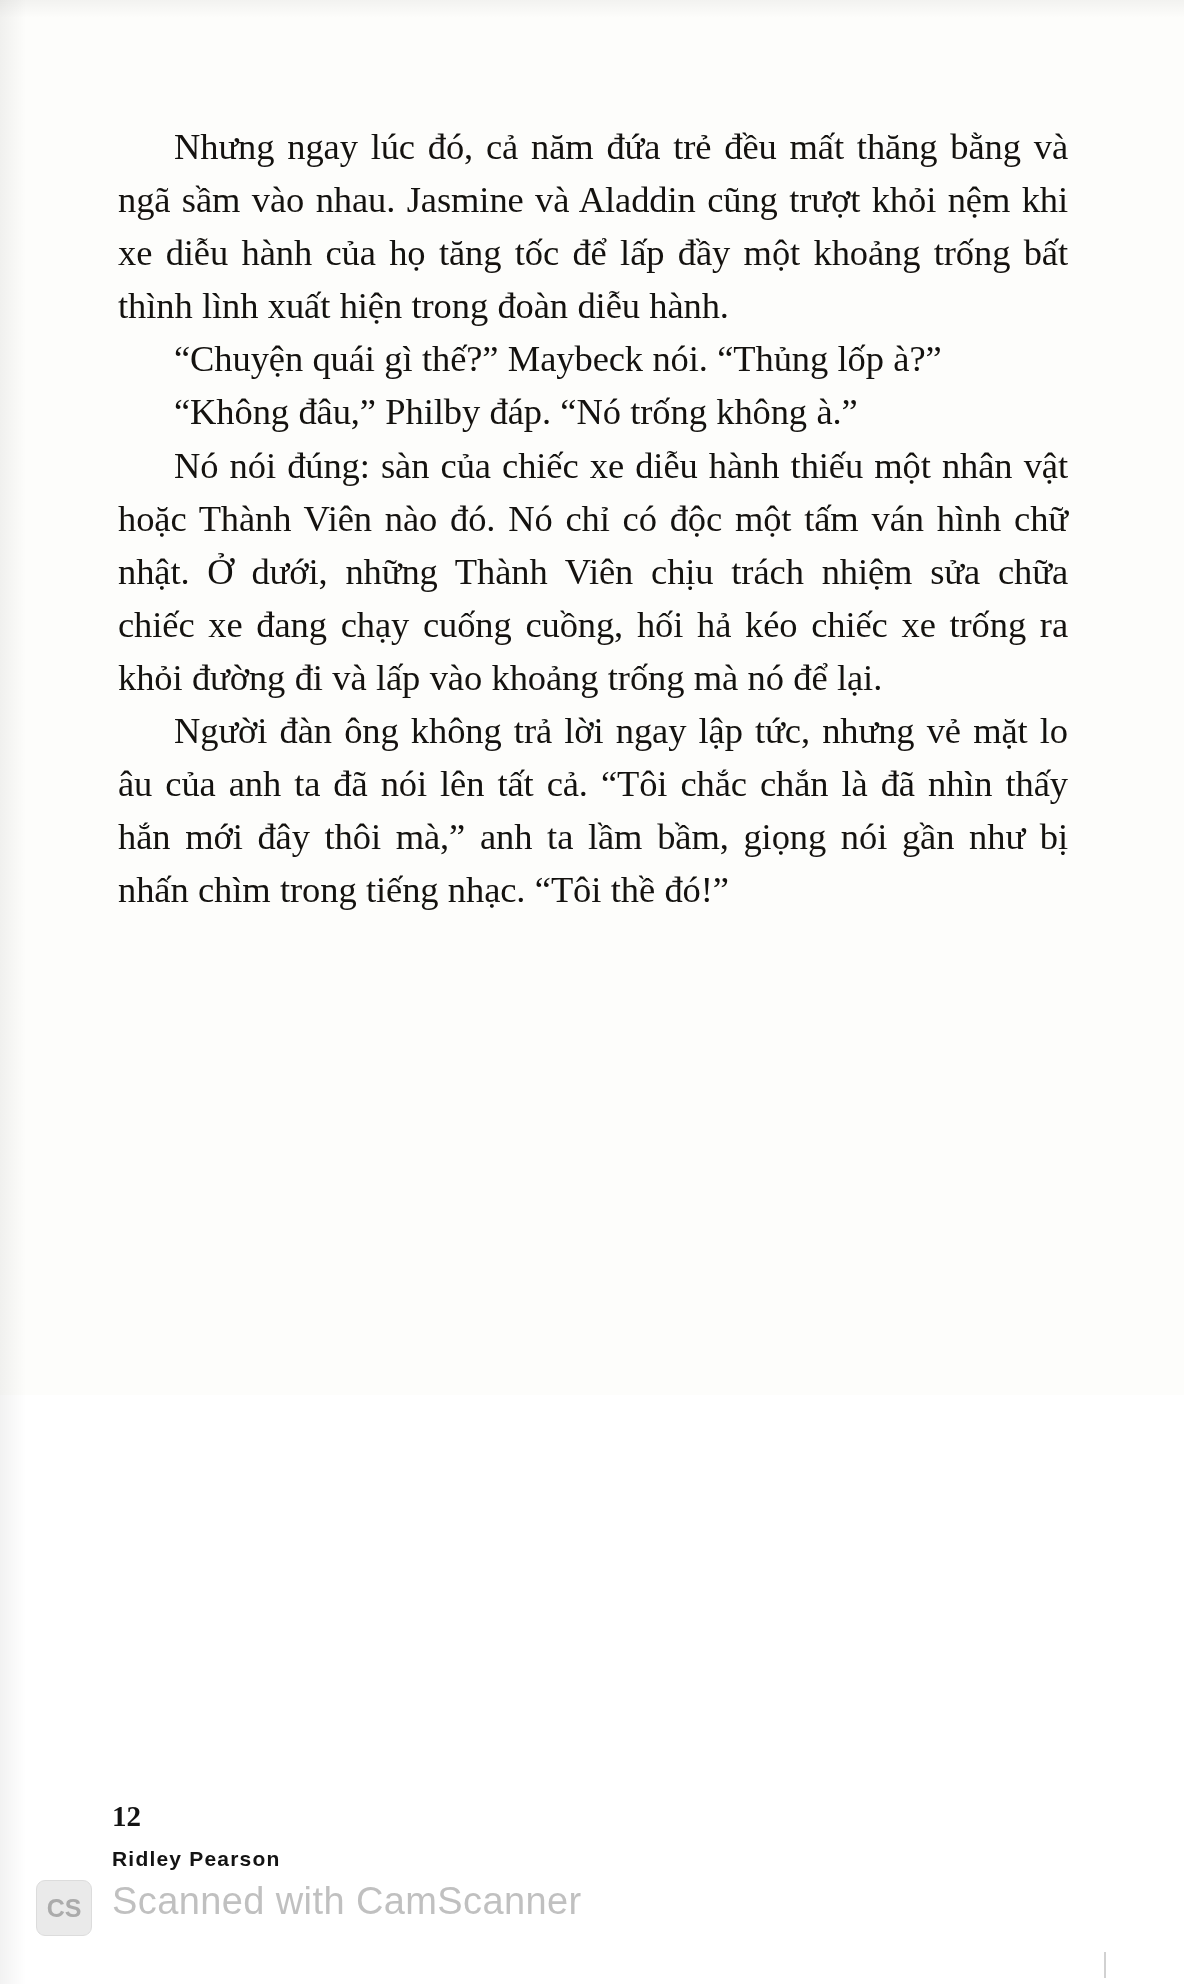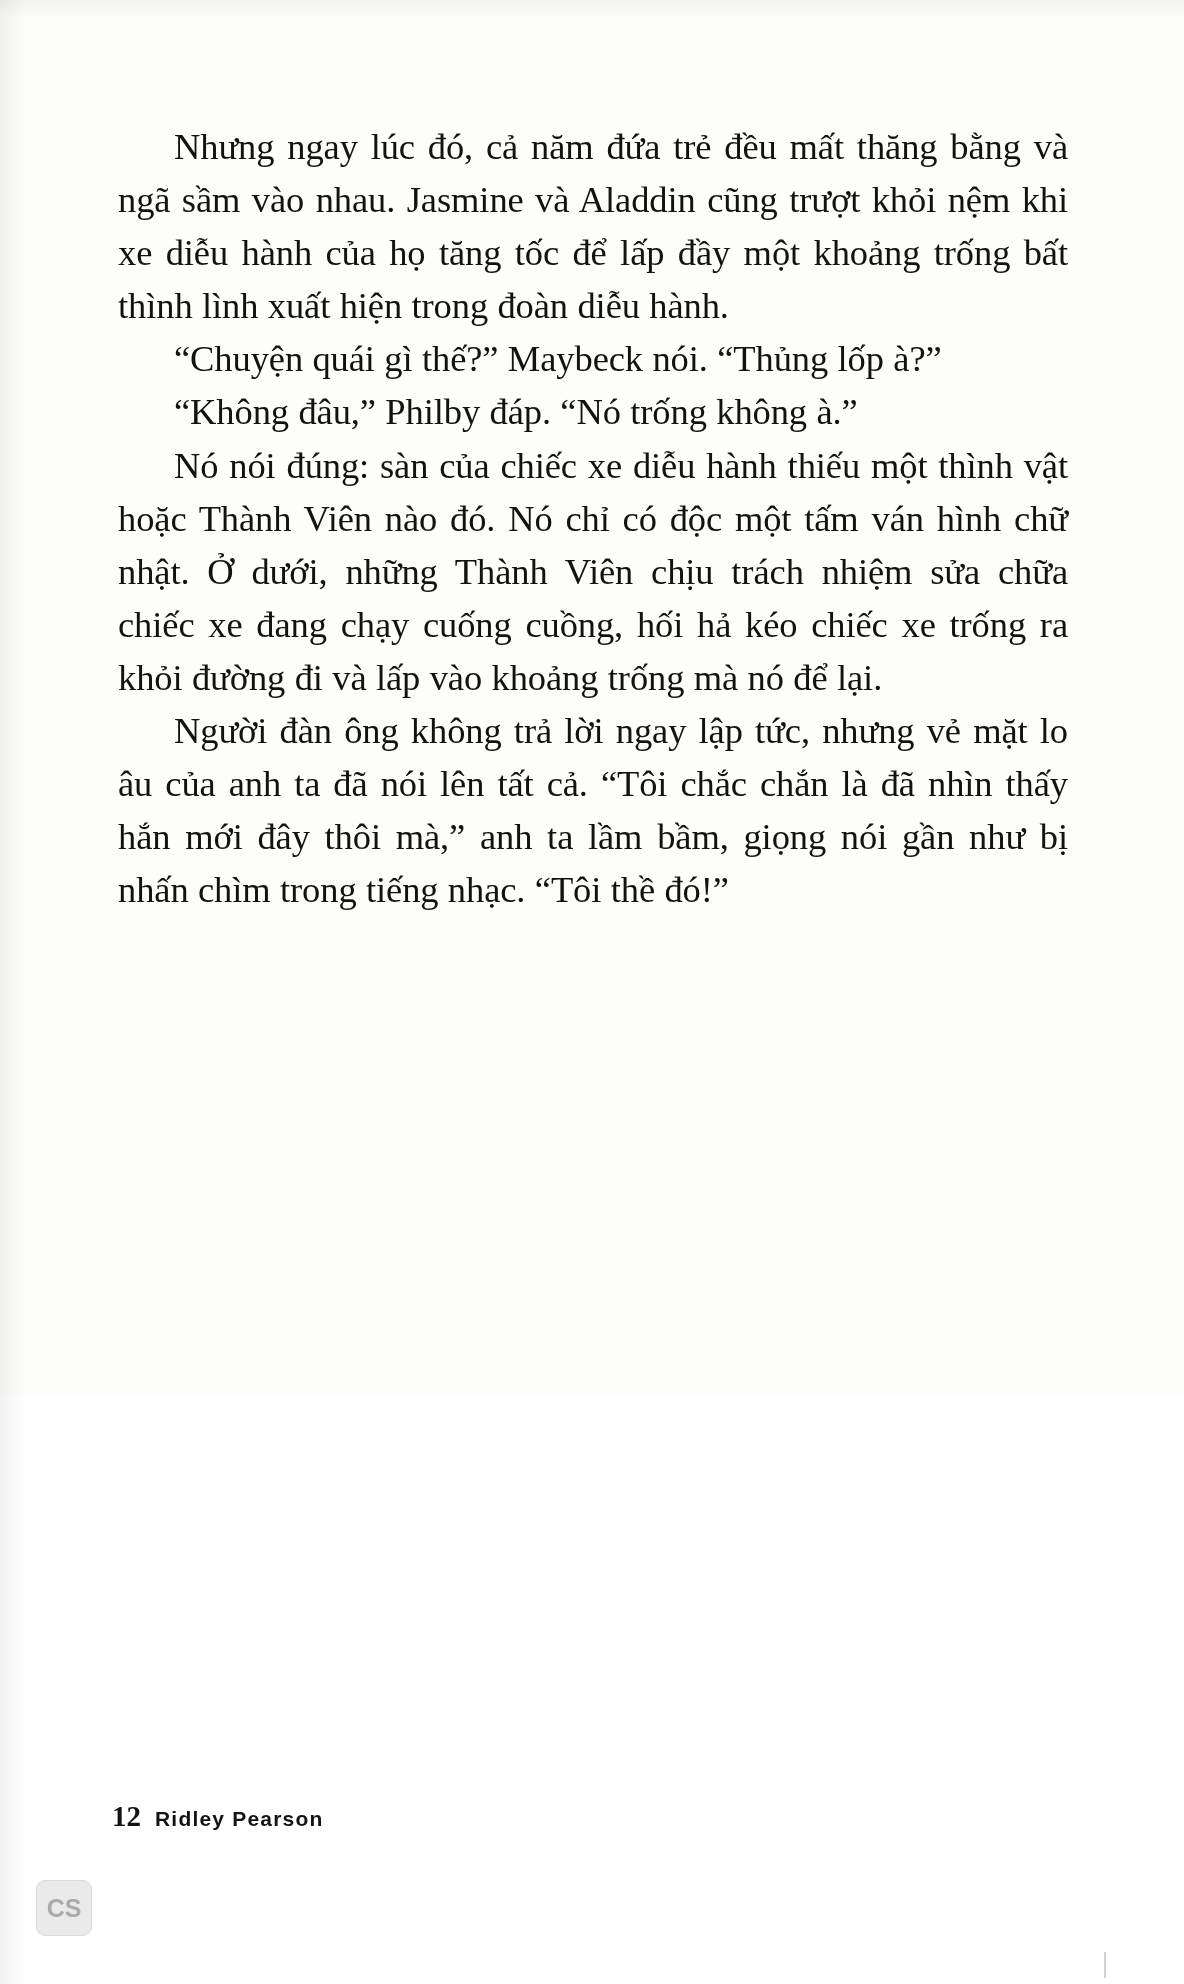--- a/index.html
+++ b/index.html
@@ -48,20 +48,21 @@
   }
 
   .footer {
     position: absolute;
     left: 112px;
     top: 1800px;
     width: 600px;
     display: flex;
     align-items: baseline;
     gap: 14px;
+    flex-direction: column;
   }
   .folio {
     font-size: 29px;
     font-weight: bold;
     font-family: "Liberation Serif", serif;
     color: #131313;
     letter-spacing: 0px;
   }
   .runhead {
     font-size: 21px;
@@ -129,27 +130,28 @@
 
 <div class="page">
 
   <div class="edge-shadow-top"></div>
   <div class="edge-shadow-left"></div>
 
   <div class="text-column">
     <p class="para">Nhưng ngay lúc đó, cả năm đứa trẻ đều mất thăng bằng và ngã sầm vào nhau. Jasmine và Aladdin cũng trượt khỏi nệm khi xe diễu hành của họ tăng tốc để lấp đầy một khoảng trống bất thình lình xuất hiện trong đoàn diễu hành.</p>
     <p class="para">“Chuyện quái gì thế?” Maybeck nói. “Thủng lốp à?”</p>
     <p class="para">“Không đâu,” Philby đáp. “Nó trống không à.”</p>
-    <p class="para">Nó nói đúng: sàn của chiếc xe diễu hành thiếu một thình vật hoặc Thành Viên nào đó. Nó chỉ có độc một tấm ván hình chữ nhật. Ở dưới, những Thành Viên chịu trách nhiệm sửa chữa chiếc xe đang chạy cuống cuồng, hối hả kéo chiếc xe trống ra khỏi đường đi và lấp vào khoảng trống mà nó để lại.</p>
+    <p class="para">Nó nói đúng: sàn của chiếc xe diễu hành thiếu một nhân vật hoặc Thành Viên nào đó. Nó chỉ có độc một tấm ván hình chữ nhật. Ở dưới, những Thành Viên chịu trách nhiệm sửa chữa chiếc xe đang chạy cuống cuồng, hối hả kéo chiếc xe trống ra khỏi đường đi và lấp vào khoảng trống mà nó để lại.</p>
     <p class="para">Người đàn ông không trả lời ngay lập tức, nhưng vẻ mặt lo âu của anh ta đã nói lên tất cả. “Tôi chắc chắn là đã nhìn thấy hắn mới đây thôi mà,” anh ta lầm bầm, giọng nói gần như bị nhấn chìm trong tiếng nhạc. “Tôi thề đó!”</p>
   </div>
 
   <div class="footer">
     <span class="folio">12</span>
     <span class="runhead">Ridley Pearson</span>
   </div>
 
   <div class="watermark">
     <span class="cs-badge">CS</span>
+    <span class="cs-text">Scanned with CamScanner</span>
   </div>
 
   <div class="spine-mark"></div>
 </div>
 
 </body></html>

